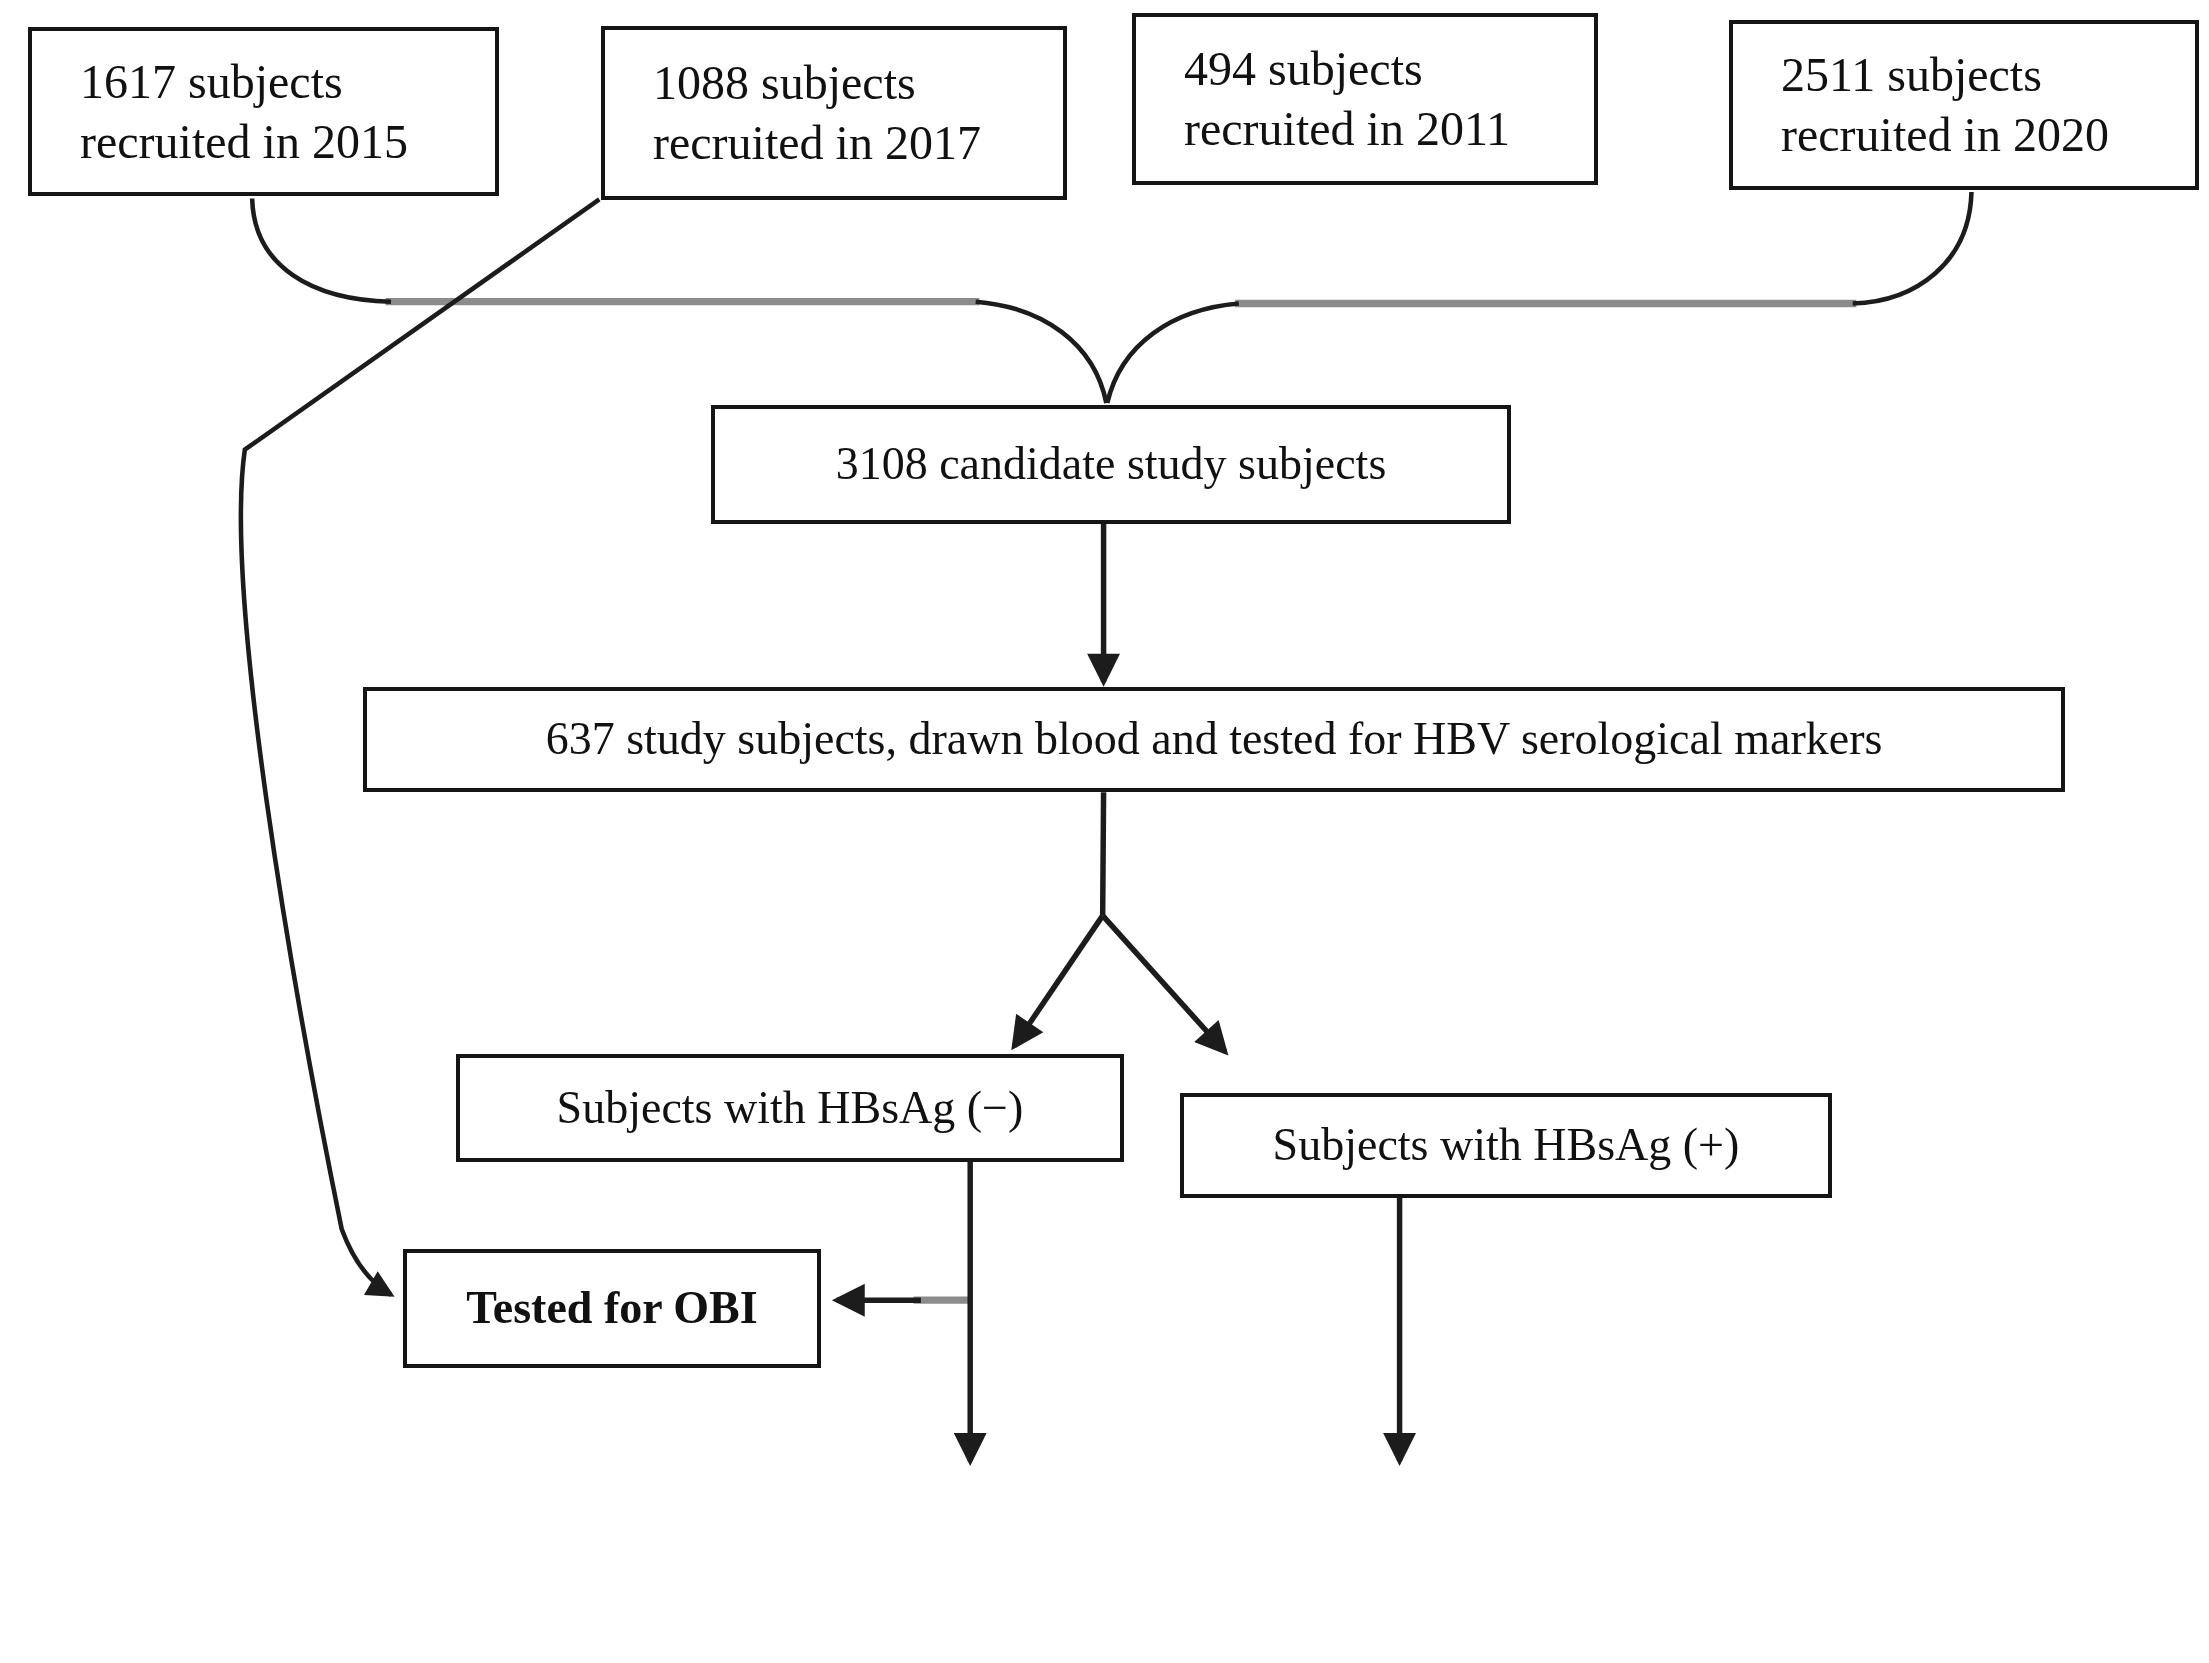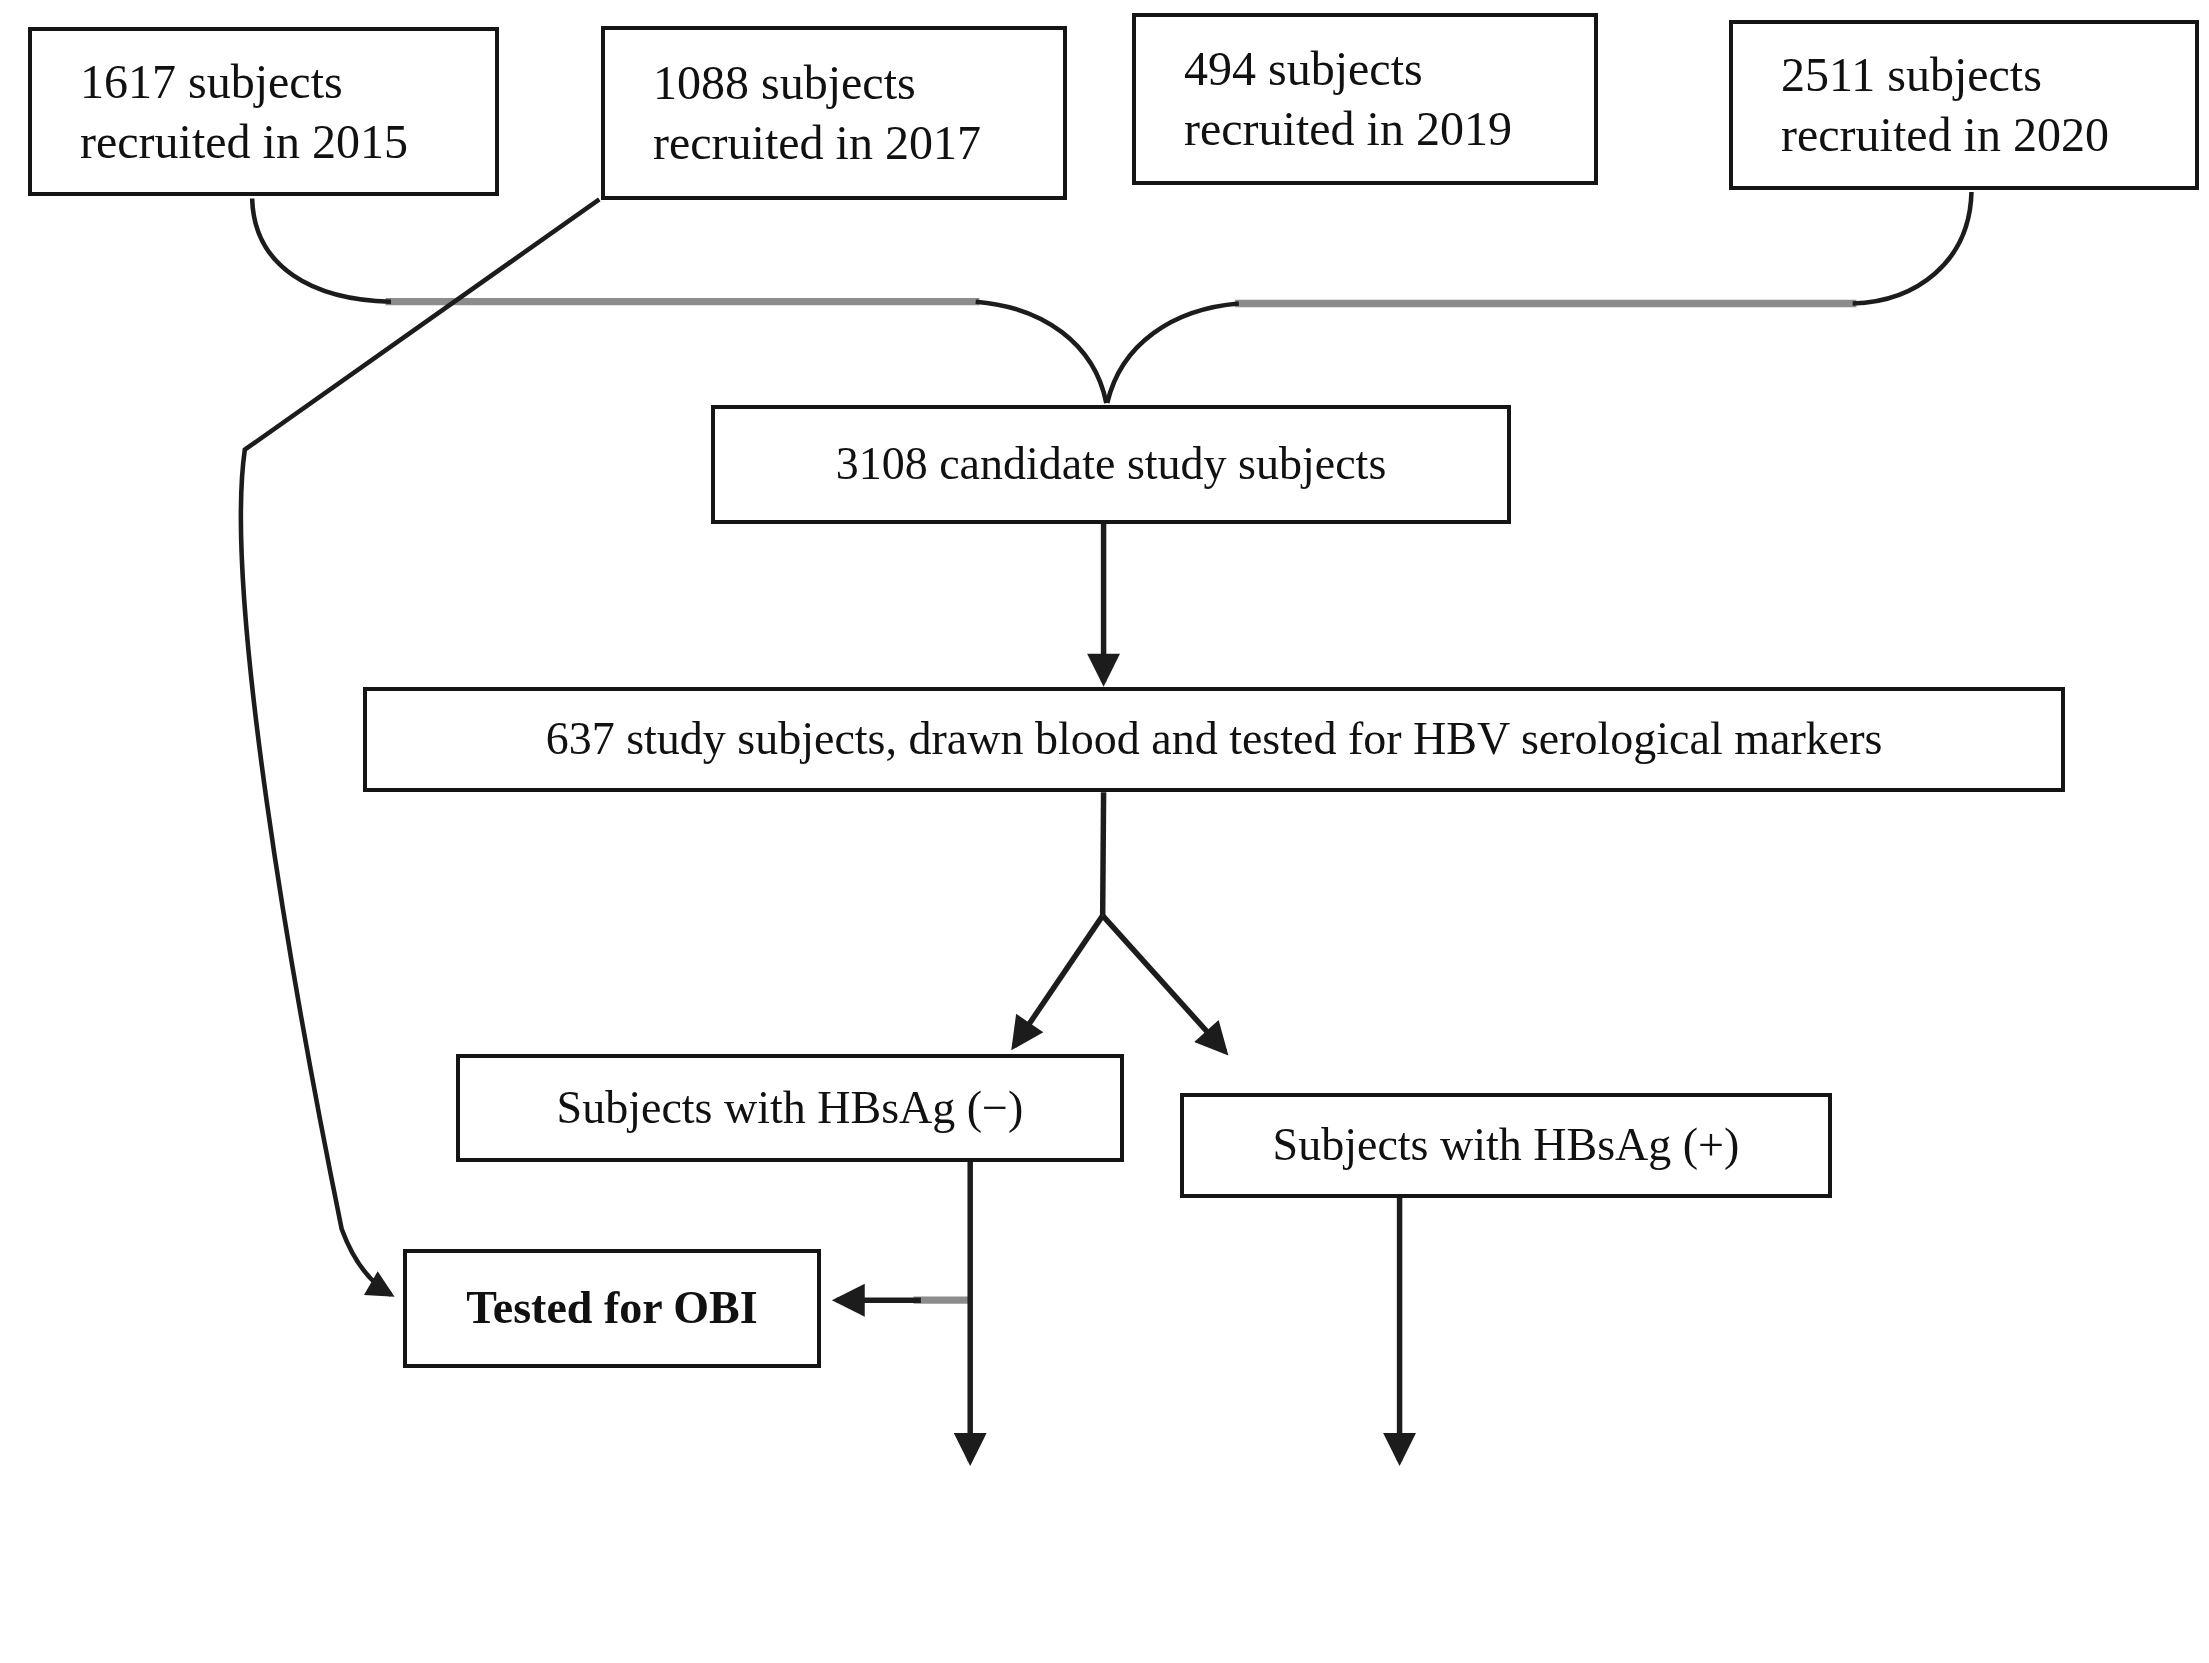--- a/index.html
+++ b/index.html
@@ -69,21 +69,21 @@
     <span class="lbl">recruited in 2015</span>
   </div>
 
   <div class="box recruit left" style="left:601px;top:25.6px;width:466px;height:174px;">
     <span class="lbl">1088 subjects</span>
     <span class="lbl">recruited in 2017</span>
   </div>
 
   <div class="box recruit left" style="left:1132px;top:12.8px;width:466px;height:172px;">
     <span class="lbl">494 subjects</span>
-    <span class="lbl">recruited in 2019</span>
+    <span class="lbl">recruited in 2011</span>
   </div>
 
   <div class="box recruit left" style="left:1729px;top:20px;width:470px;height:170px;">
     <span class="lbl">2511 subjects</span>
     <span class="lbl">recruited in 2020</span>
   </div>
 
   <div class="box center" style="left:711px;top:405px;width:800px;height:119px;justify-content:center;">
     <span class="lbl">3108 candidate study subjects</span>
   </div>

